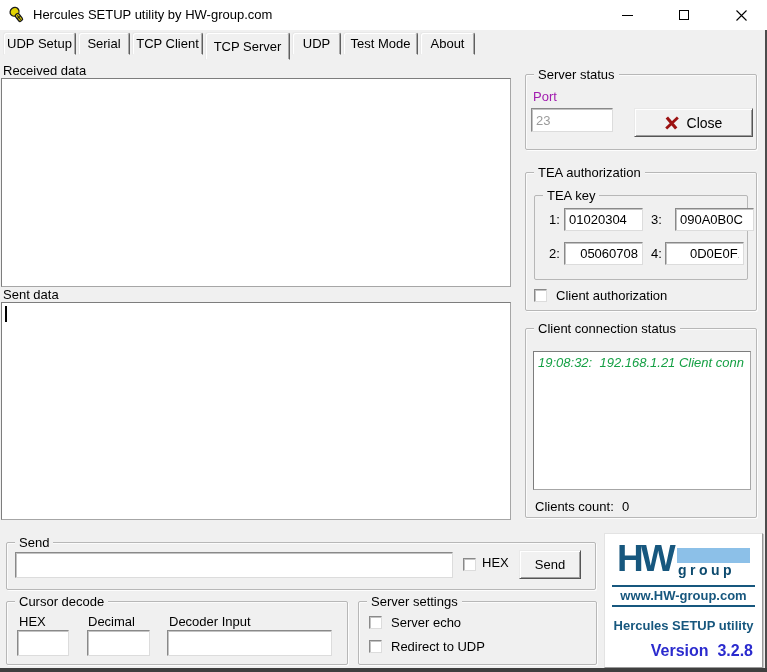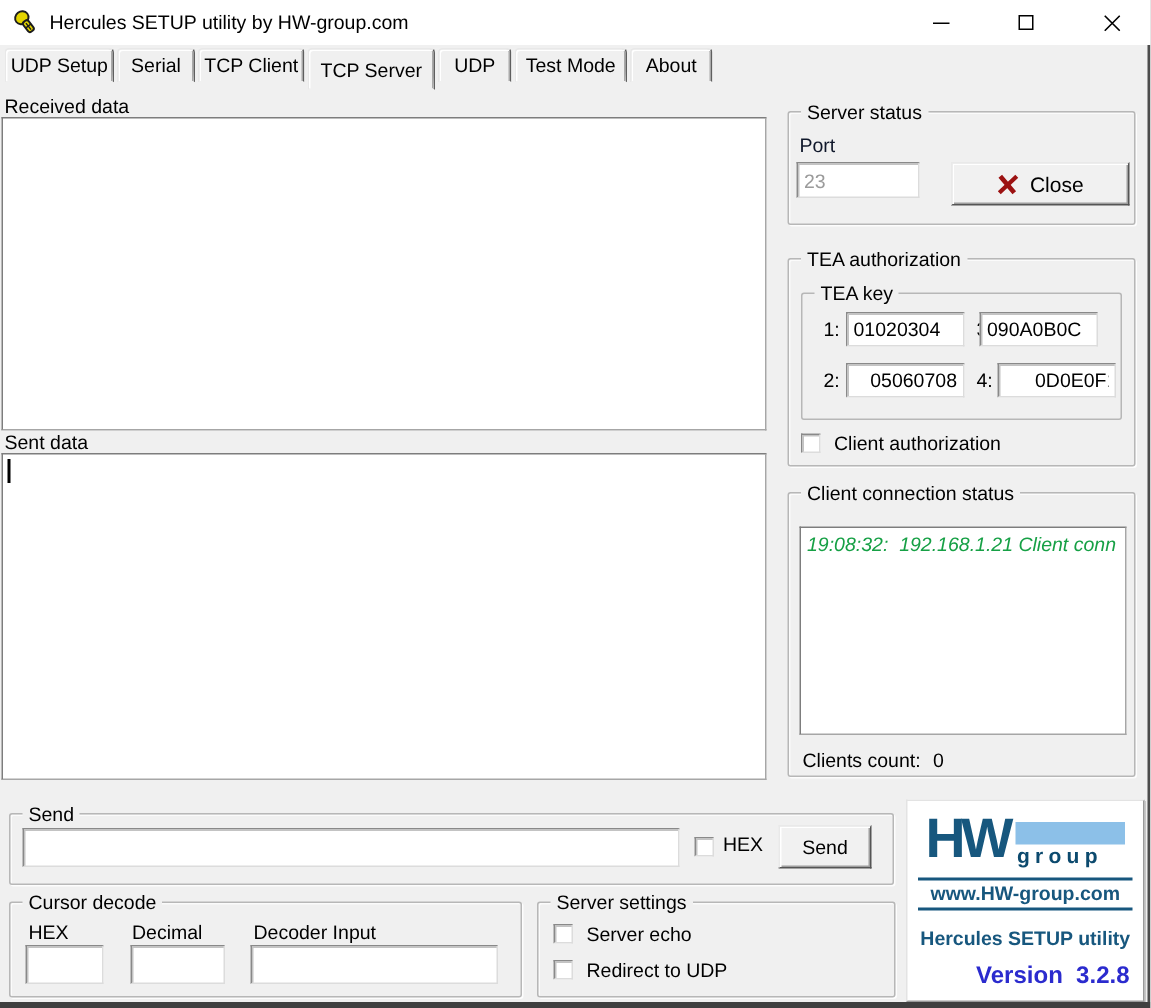--- a/index.html
+++ b/index.html
@@ -109,38 +109,38 @@
   <span class="label" style="left:3px; top:63px;">Received data</span>
   <div class="bigbox" style="left:1px; top:78px; width:510px; height:209px;"></div>
 
   <span class="label" style="left:3px; top:287px;">Sent data</span>
   <div class="bigbox" style="left:1px; top:302px; width:510px; height:218px;">
     <span class="caret"></span>
   </div>
 
   <div class="groupbox" style="left:525px; top:74px; width:232px; height:76px;">
     <span class="legend">Server status</span>
-    <span class="label" style="left:7px; top:14px; color:#0f172a;">Port</span>
+    <span class="label" style="left:7px; top:14px; color:#a21caf;">Port</span>
     <input class="tbox" style="left: 5px; top: 33px; width: 82px; height: 24px;" disabled="" value="23">
     <div class="btn" style="left:108px; top:33px; width:119px; height:29px;">
       <svg width="15" height="14" viewBox="0 0 15 14">
         <path d="M2 1.5 L12.5 12.5 M13 1.5 L2.5 12.5" stroke="#9c1212" stroke-width="3" transform="skewX(-6)"></path>
       </svg>
       <span>Close</span>
     </div>
   </div>
 
   <div class="groupbox" style="left:525px; top:172px; width:232px; height:139px;">
     <span class="legend">TEA authorization</span>
     <div class="groupbox" style="left:8px; top:22px; width:214px; height:85px; box-shadow:none;">
       <span class="legend">TEA key</span>
       <span class="label" style="left:14px; top:16px;">1:</span>
       <input class="tbox" style="left: 29px; top: 12px; width: 79px; height: 23px;" value="01020304">
       <span class="label" style="left:116px; top:16px;">3:</span>
-      <input class="tbox" style="left: 118px; top: 12px; width: 79px; height: 23px;" value="090A0B0C">
+      <input class="tbox" style="left: 140px; top: 12px; width: 79px; height: 23px;" value="090A0B0C">
       <span class="label" style="left:14px; top:50px;">2:</span>
       <input class="tbox" style="left: 29px; top: 46px; width: 79px; height: 23px; text-align: right;" value="05060708">
       <span class="label" style="left:116px; top:50px;">4:</span>
       <input class="tbox" style="left: 130px; top: 46px; width: 79px; height: 23px; padding-left: 24px;" value="0D0E0F10">
     </div>
     <span class="checkbox" style="left:8px; top:116px;"></span>
     <span class="label" style="left:30px; top:115px;">Client authorization</span>
   </div>
 
   <div class="groupbox" style="left:525px; top:328px; width:232px; height:190px;">

